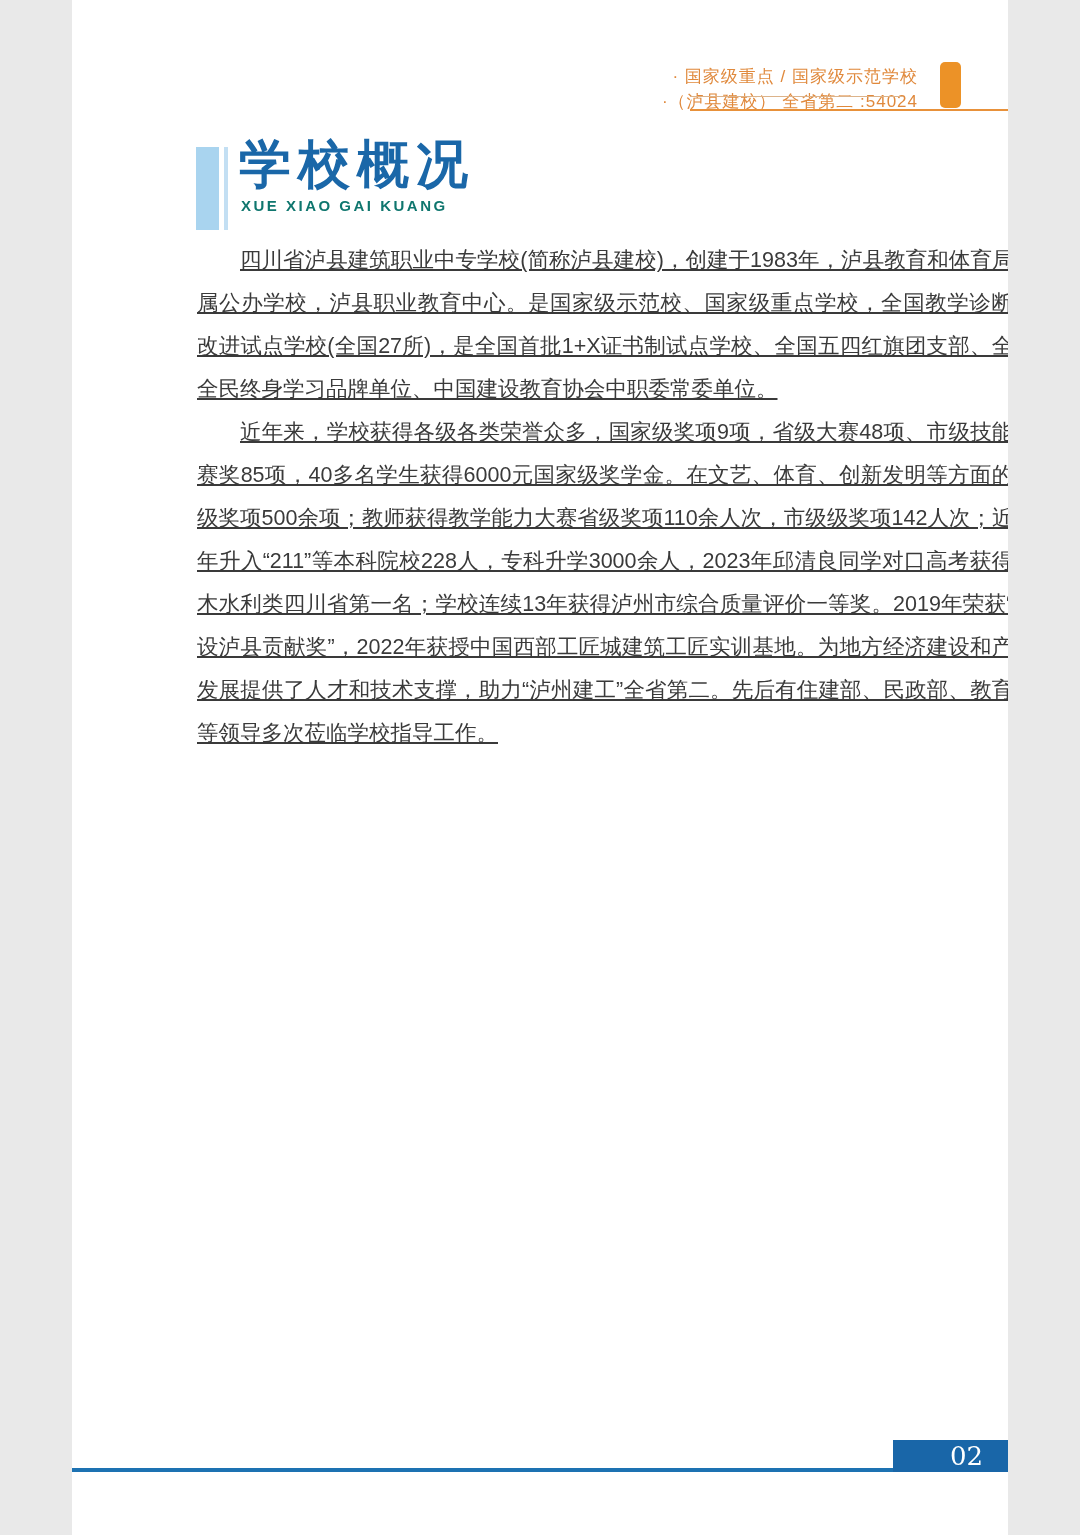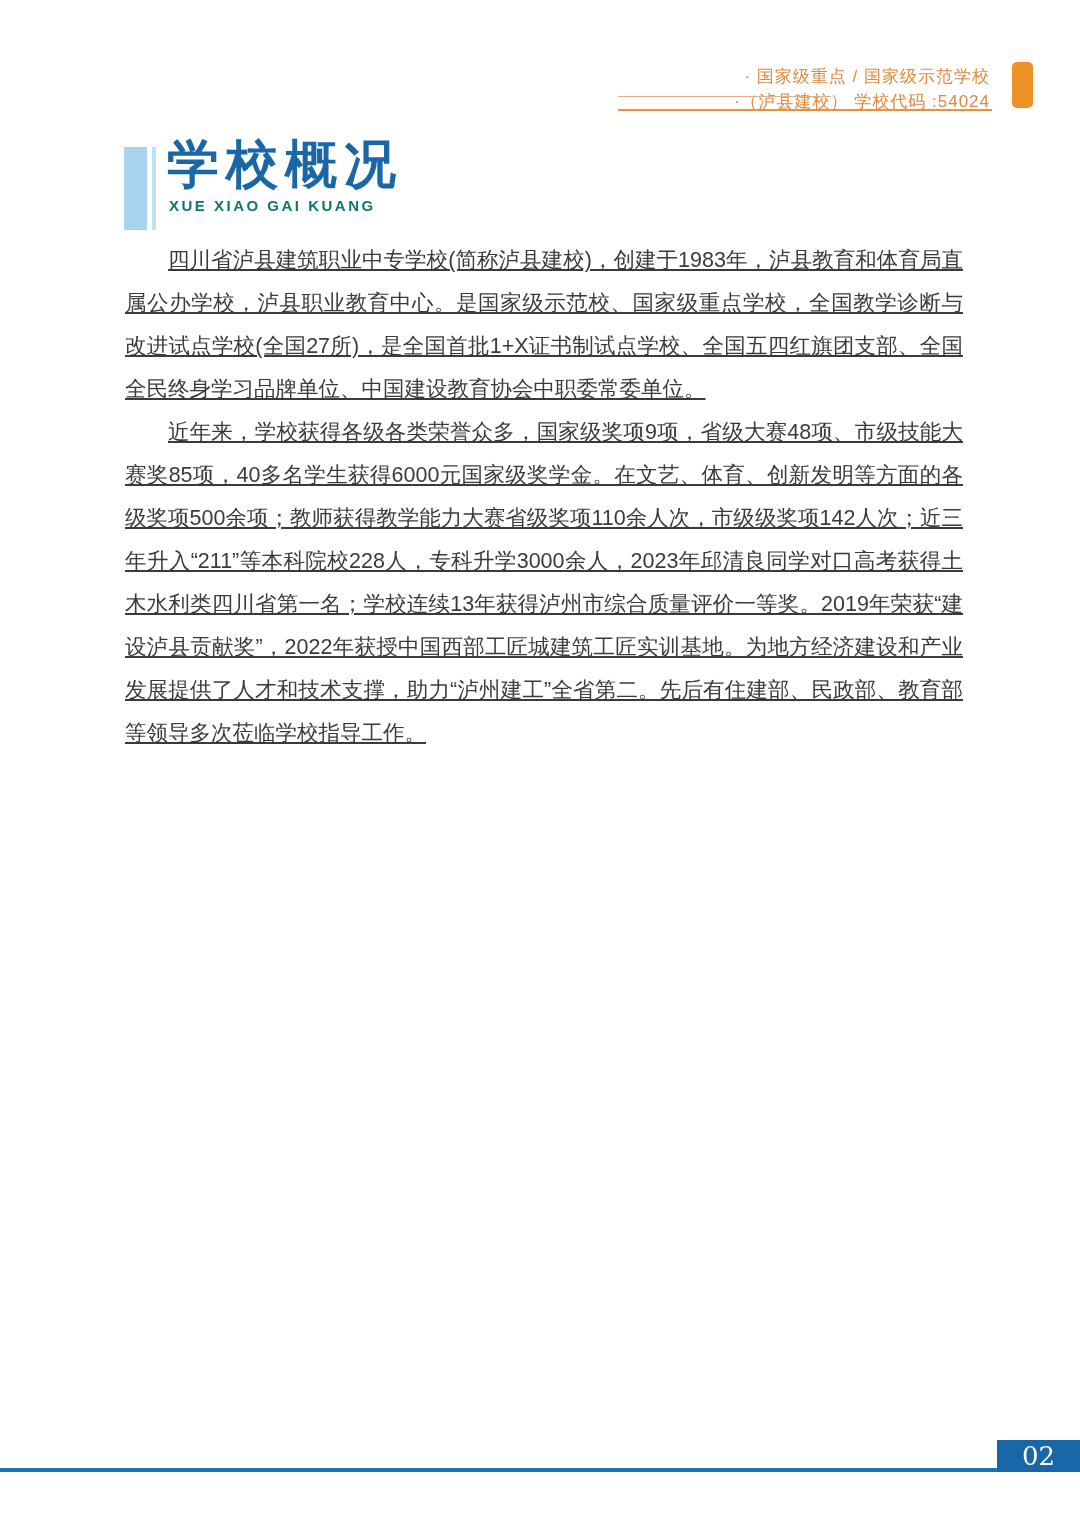--- a/index.html
+++ b/index.html
@@ -1,18 +1,18 @@
 <!DOCTYPE html>
 <html><head>
 <meta charset="utf-8">
 <style>
   html,body { margin:0; padding:0; background:#e9e9e9; }
   .page {
     position:relative;
-    width:1080px; height:1535px;
+    width:936px; height:1535px;
     margin:0 auto;
     background:#ffffff;
     overflow:hidden;
     font-family:"Liberation Sans", sans-serif;
   }
 
   
   .hdr-text {
     position:absolute; top:64px; right:90px;
     text-align:right;
@@ -84,30 +84,31 @@
   }
   .page-num-box {
     position:absolute; right:0; top:1440px;
     width:83px; height:32px;
     background:#1966a8;
     color:#ffffff;
     font-family:"DejaVu Serif", "Liberation Serif", serif;
     font-size:26px;
     line-height:32px;
     text-align:center;
+    padding-left:32px;
   }
 </style>
 </head>
 <body>
 
 <div class="page">
 
   <div class="hdr-text">
     <div>· 国家级重点 / 国家级示范学校</div>
-    <div>·（泸县建校）  学校代码 :54024</div>
+    <div>·（泸县建校）  全省第二 :54024</div>
   </div>
   <div class="hdr-rule-thin"></div>
   <div class="hdr-rule-thick"></div>
   <div class="hdr-orange-block"></div>
 
   <div class="title-rect"></div>
   <div class="title-bar"></div>
   <div class="title-zh">学校概况</div>
   <div class="title-py">XUE XIAO GAI KUANG</div>
 

